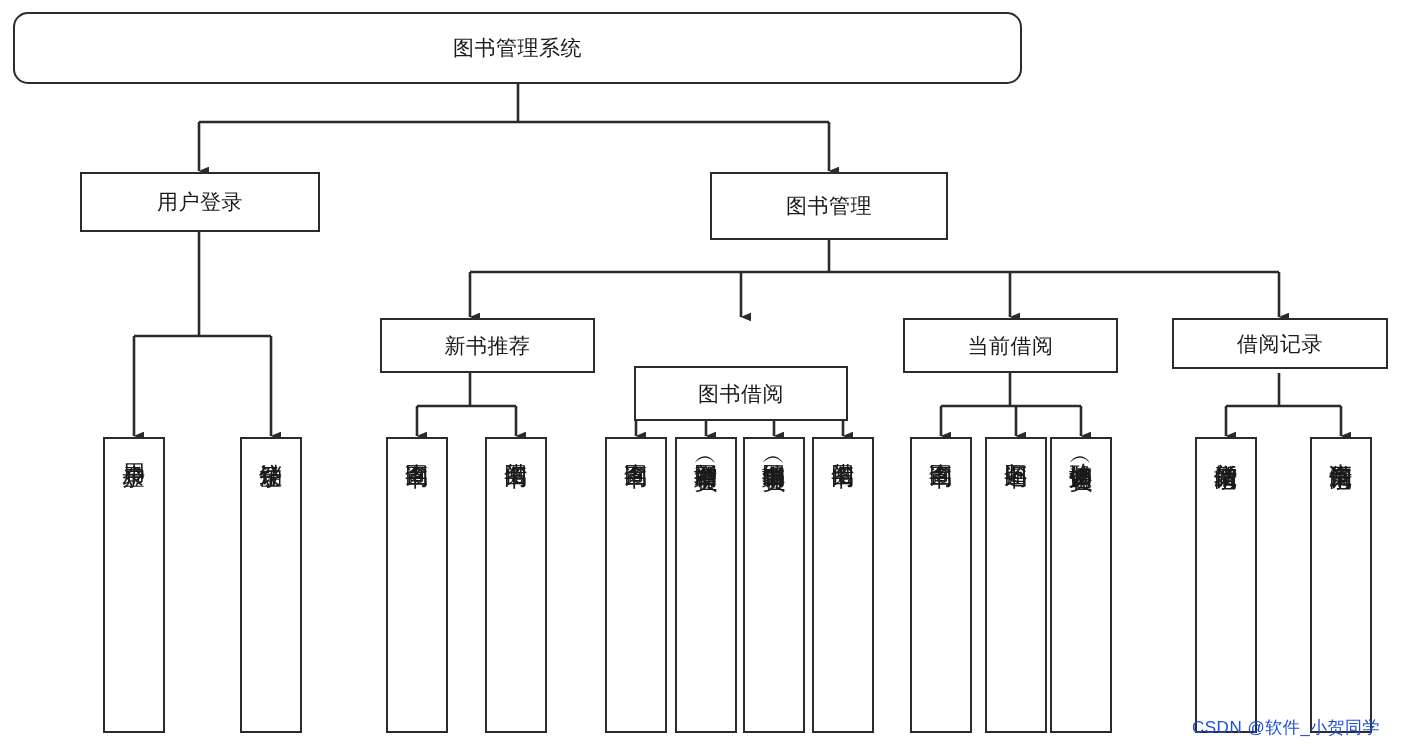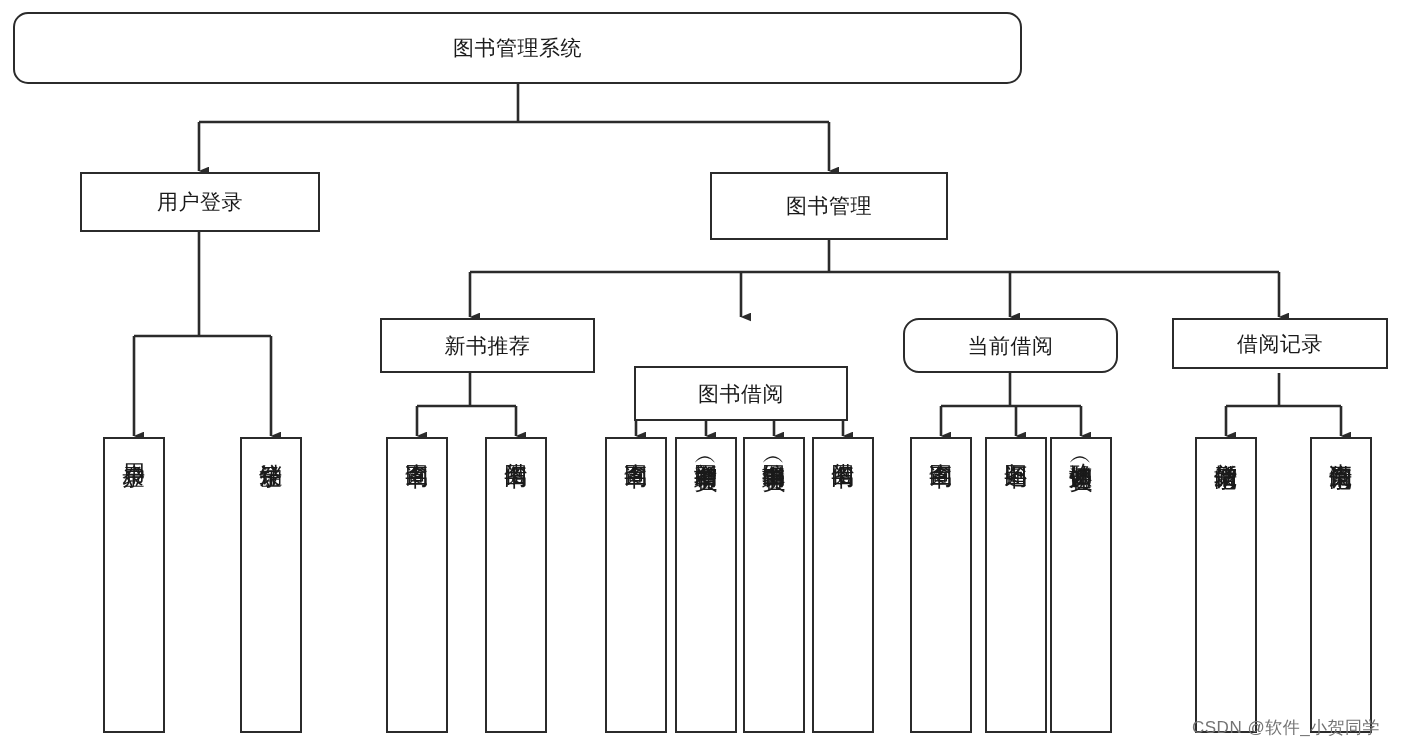--- a/index.html
+++ b/index.html
@@ -51,21 +51,21 @@
     writing-mode: vertical-rl;
     text-orientation: upright;
     font-size: 23px;
     line-height: 1.06;
     letter-spacing: 1px;
     white-space: nowrap;
   }
   .watermark {
     position: absolute;
     font-size: 17px;
-    color: #737373;
+    color: #1d4ed8;
     white-space: nowrap;
     letter-spacing: 0.5px;
   }
 </style>
 </head>
 <body>
 
 <div id="diagram-root">
 
   <svg id="edges" viewBox="0 0 1405 747" xmlns="http://www.w3.org/2000/svg">
@@ -120,21 +120,21 @@
       </div>
       <div class="node horizontal" style="left: 710px; top: 172px; width: 238px; height: 68px;">
         <span>图书管理</span>
       </div>
       <div class="node horizontal" style="left: 363px; top: 318px; width: 215px; height: 55px; margin-left: 17px;">
         <span>新书推荐</span>
       </div>
       <div class="node horizontal" style="left: 634px; top: 318px; width: 214px; height: 55px; margin-top: 48px;">
         <span>图书借阅</span>
       </div>
-      <div class="node horizontal" style="left: 903px; top: 318px; width: 215px; height: 55px; border-radius: 16px;">
+      <div class="node horizontal" style="left: 903px; top: 318px; width: 215px; height: 55px;">
         <span>当前借阅</span>
       </div>
       <div class="node horizontal" style="left: 1172px; top: 318px; width: 216px; height: 51px;">
         <span>借阅记录</span>
       </div>
       <div class="node vertical" style="left: 103px; top: 437px; width: 62px; height: 296px;">
         <span class="vtext">用户登录</span>
       </div>
       <div class="node vertical" style="left: 240px; top: 437px; width: 62px; height: 296px;">
         <span class="vtext">注销登录</span>

